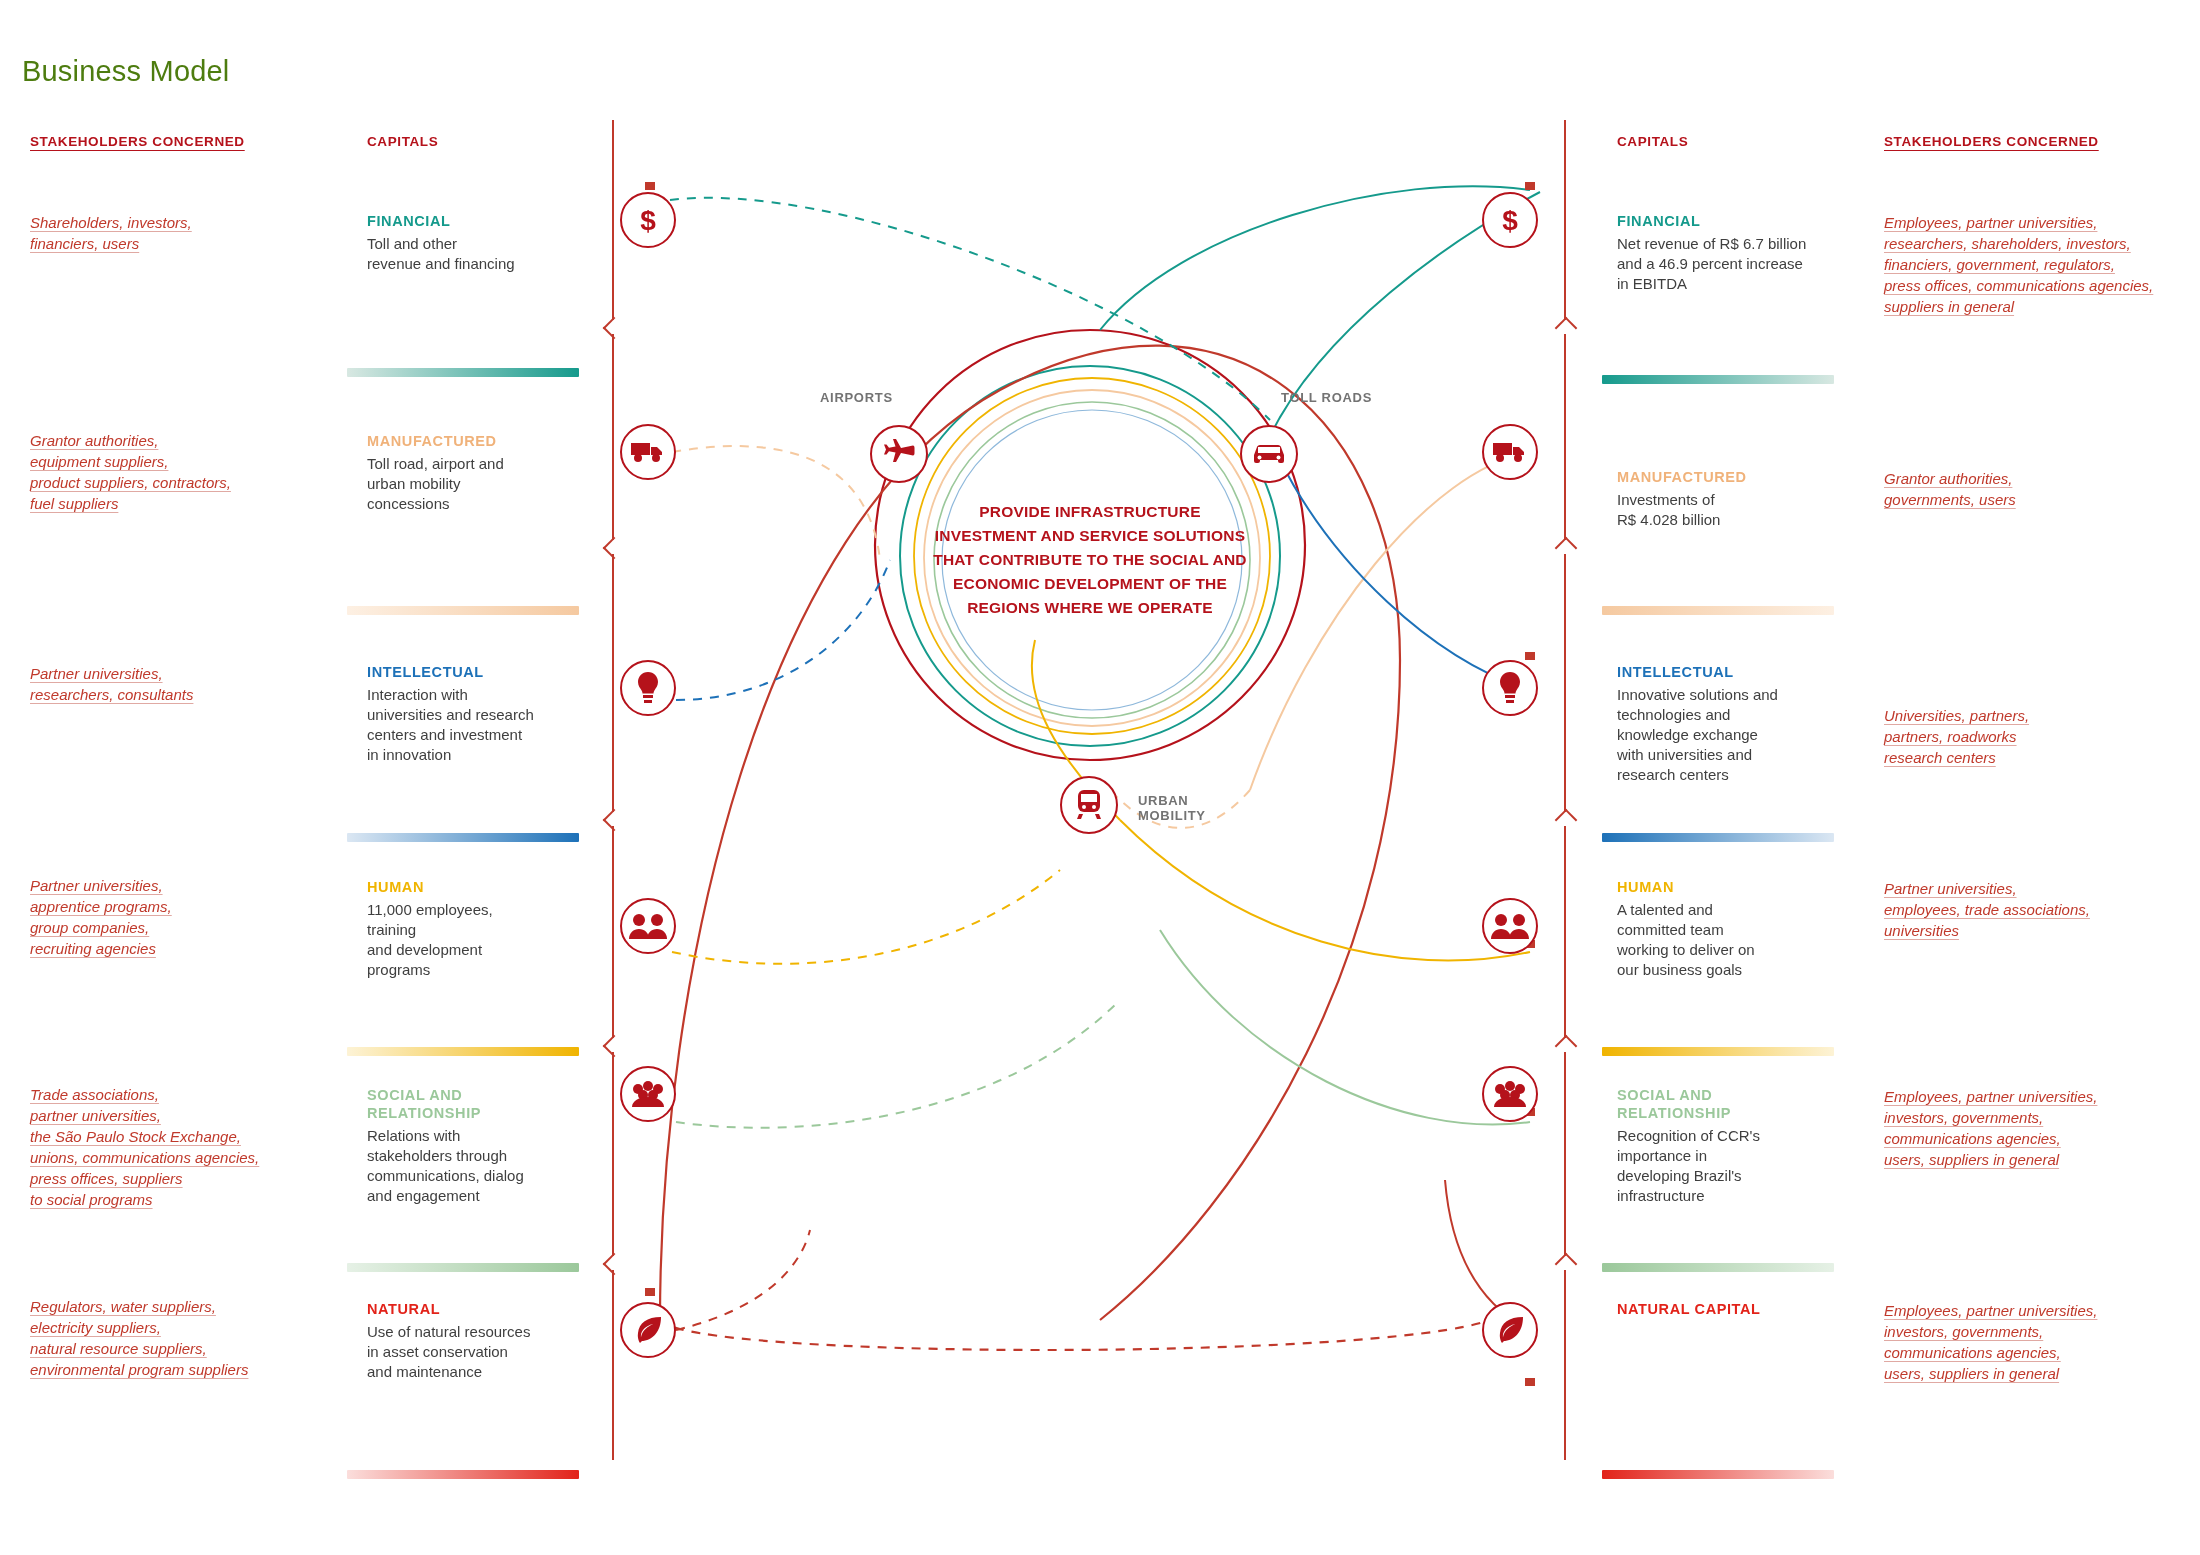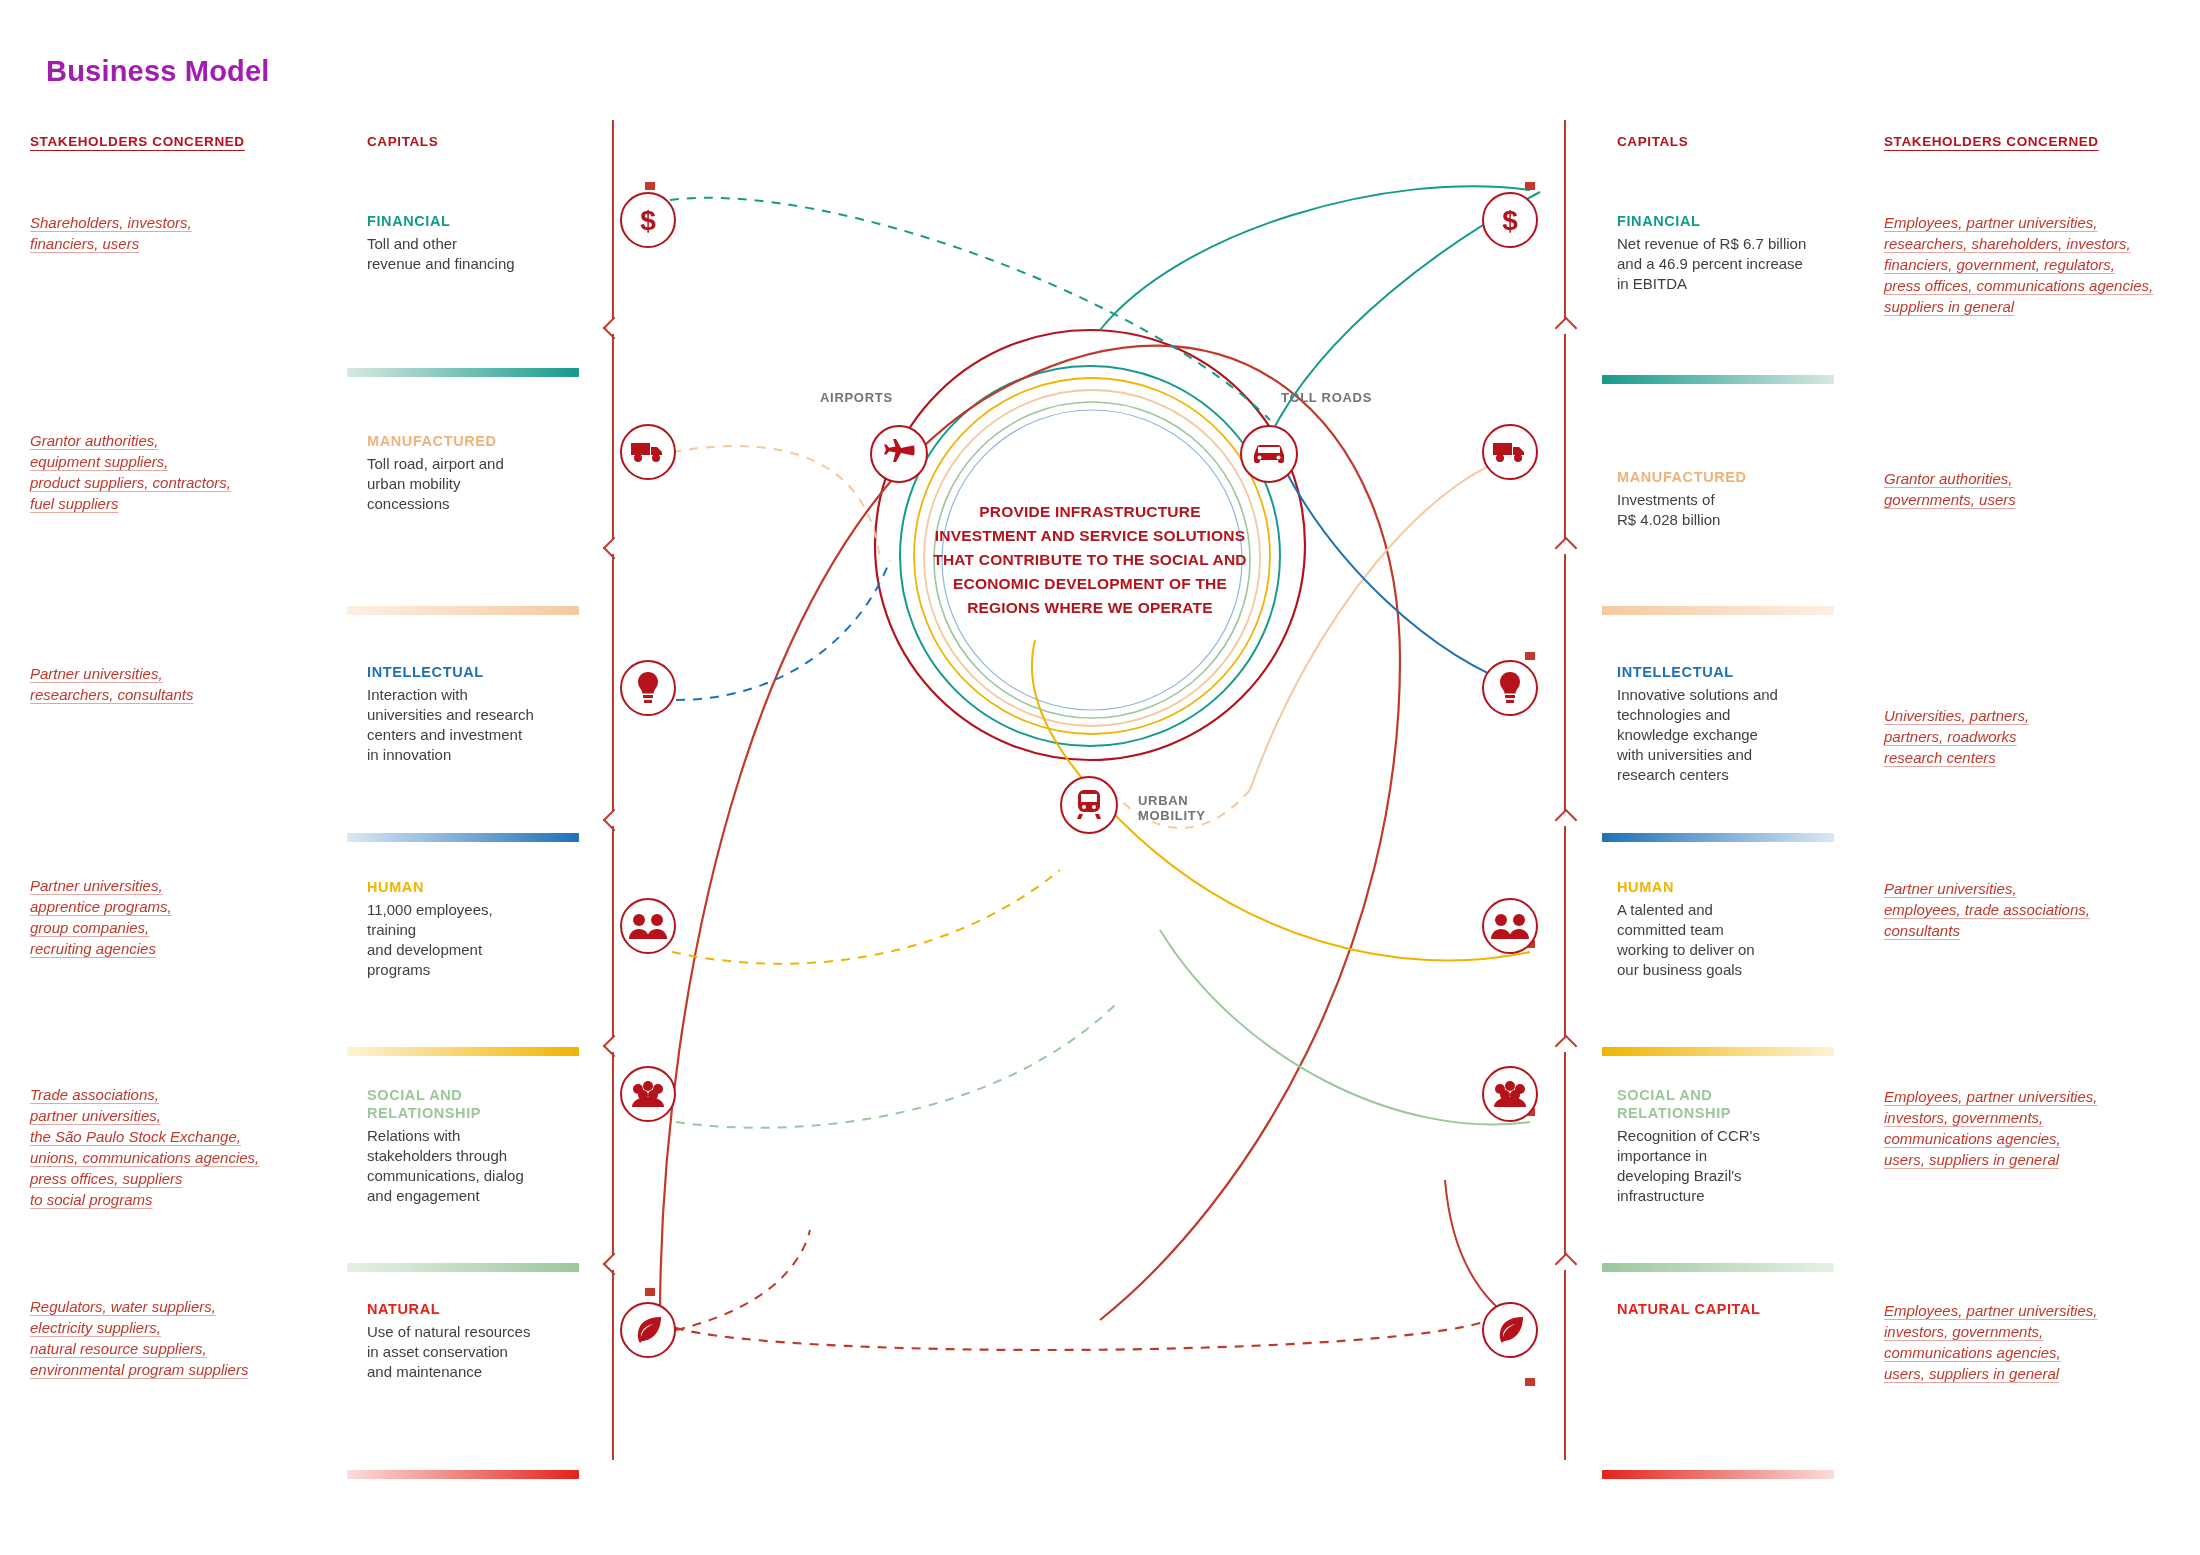--- a/index.html
+++ b/index.html
@@ -15,25 +15,25 @@
     overflow: hidden;
     color: #4a4a4a;
   }
   .page {
     position: relative;
     width: 2200px;
     height: 1555px;
   }
   #page-title {
     position: absolute;
-    left: 46px;
+    left: 22px;
     top: 55px;
     font-size: 29px;
-    font-weight: bold;
-    color: #a21caf;
+    font-weight: normal;
+    color: #4d7c0f;
     letter-spacing: 0.2px;
   }
   .col-head {
     position: absolute;
     font-size: 13.5px;
     font-weight: bold;
     color: #b5121b;
     letter-spacing: 0.6px;
     text-decoration: underline;
     text-underline-offset: 4px;
@@ -361,21 +361,21 @@
     <span>governments, users</span>
   </div>
   <div class="stake" style="left:1884px; top:663px; width:290px;margin-top:42px;">
     <span>Universities, partners,</span><br>
     <span>partners, roadworks</span><br>
     <span>research centers</span>
   </div>
   <div class="stake" style="left:1884px; top:878px; width:290px;">
     <span>Partner universities,</span><br>
     <span>employees, trade associations,</span><br>
-    <span>consultants</span>
+    <span>universities</span>
   </div>
   <div class="stake" style="left:1884px; top:1086px; width:290px;">
     <span>Employees, partner universities,</span><br>
     <span>investors, governments,</span><br>
     <span>communications agencies,</span><br>
     <span>users, suppliers in general</span>
   </div>
   <div class="stake" style="left:1884px; top:1300px; width:290px;">
     <span>Employees, partner universities,</span><br>
     <span>investors, governments,</span><br>

